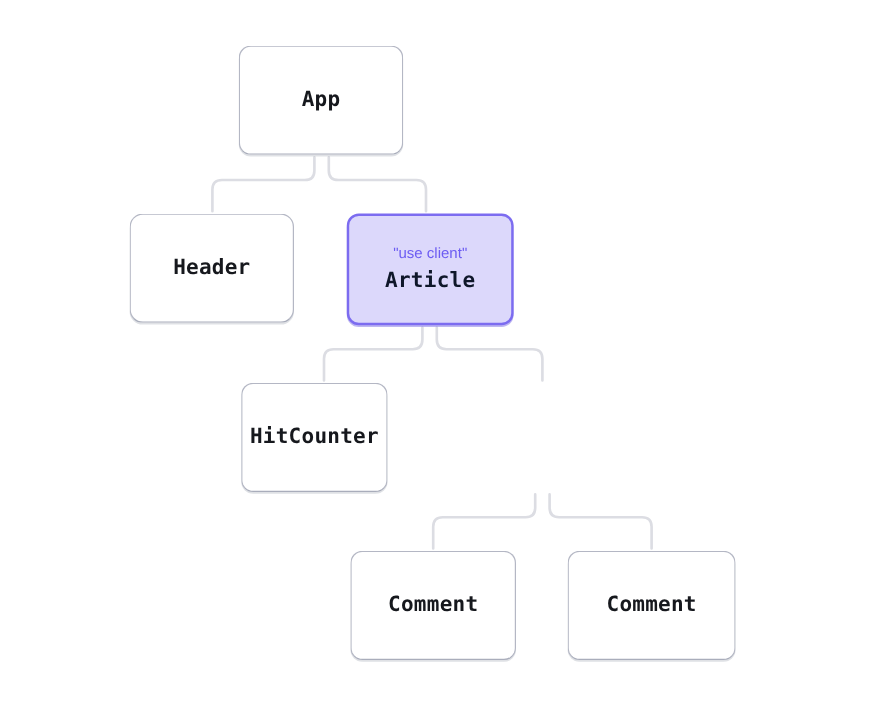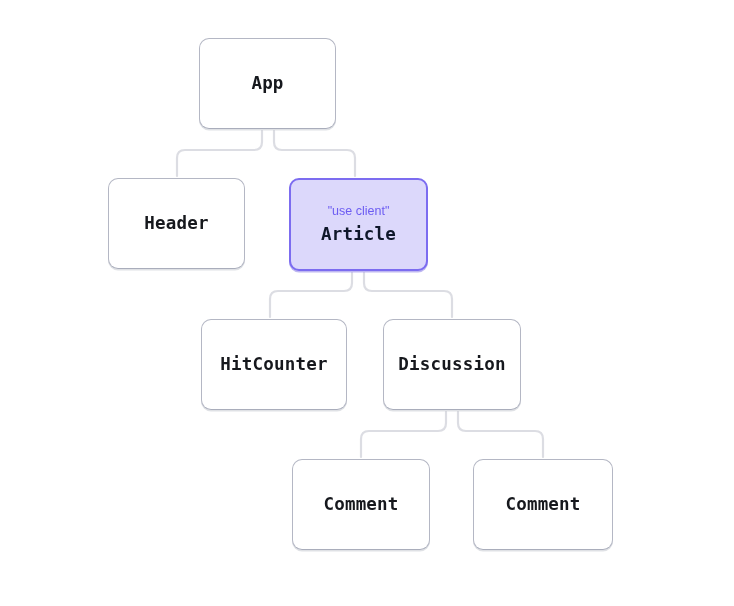--- a/index.html
+++ b/index.html
@@ -92,36 +92,33 @@
       <path d="M 446 412 L 446 423 Q 446 431 438 431 L 369 431 Q 361 431 361 439 L 361 457"></path>
 
       <path d="M 458 412 L 458 423 Q 458 431 466 431 L 535 431 Q 543 431 543 439 L 543 457"></path>
     </g>
   </svg>
 
   <div class="node" style="left:199px; top:38px; width:137px; height:91px;">
     <span class="node-label">App</span>
   </div>
 
-  <div class="node" style="left:108px; top:178px; width:137px; height:91px;">
+  <div class="node" style="left:108px; top:178px; width:137px; height:91px;border-radius:11px;">
     <span class="node-label">Header</span>
   </div>
 
   <div class="node client" style="left:289px; top:178px; width:139px; height:93px;">
     <span class="client-badge">"use client"</span>
     <span class="node-label">Article</span>
   </div>
 
-  <div class="node" style="left:201px; top:319px; width:146px; height:91px;">
+  <div class="node" style="left:201px; top:319px; width:122px; height:91px;">
     <span class="node-label">HitCounter</span>
   </div>
 
-  <div class="node" style="left:383px; top:319px; width:138px; height:91px;">
-    <span class="node-label">Discussion</span>
-  </div>
 
   <div class="node" style="left:292px; top:459px; width:138px; height:91px;">
     <span class="node-label">Comment</span>
   </div>
 
   <div class="node" style="left:473px; top:459px; width:140px; height:91px;">
     <span class="node-label">Comment</span>
   </div>
 
 </div>

